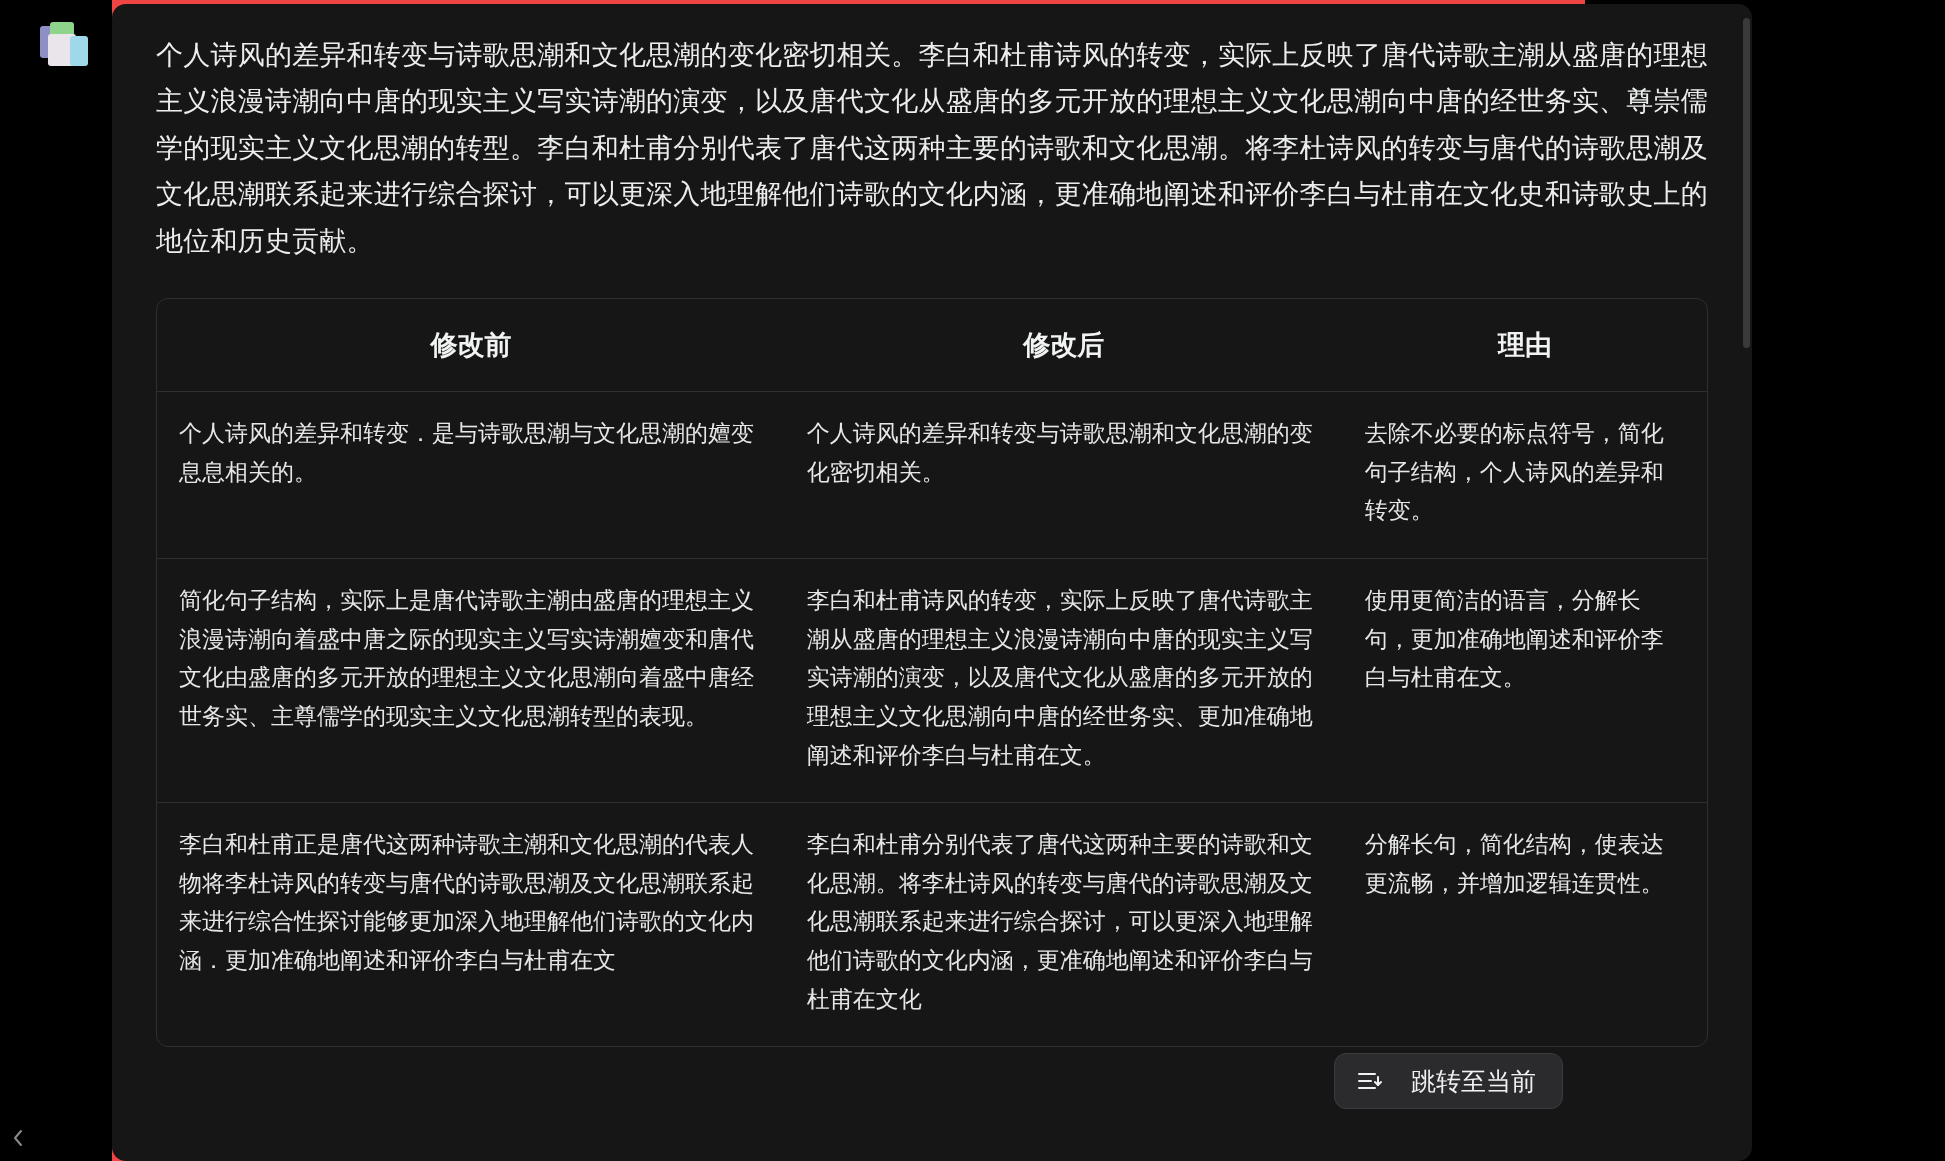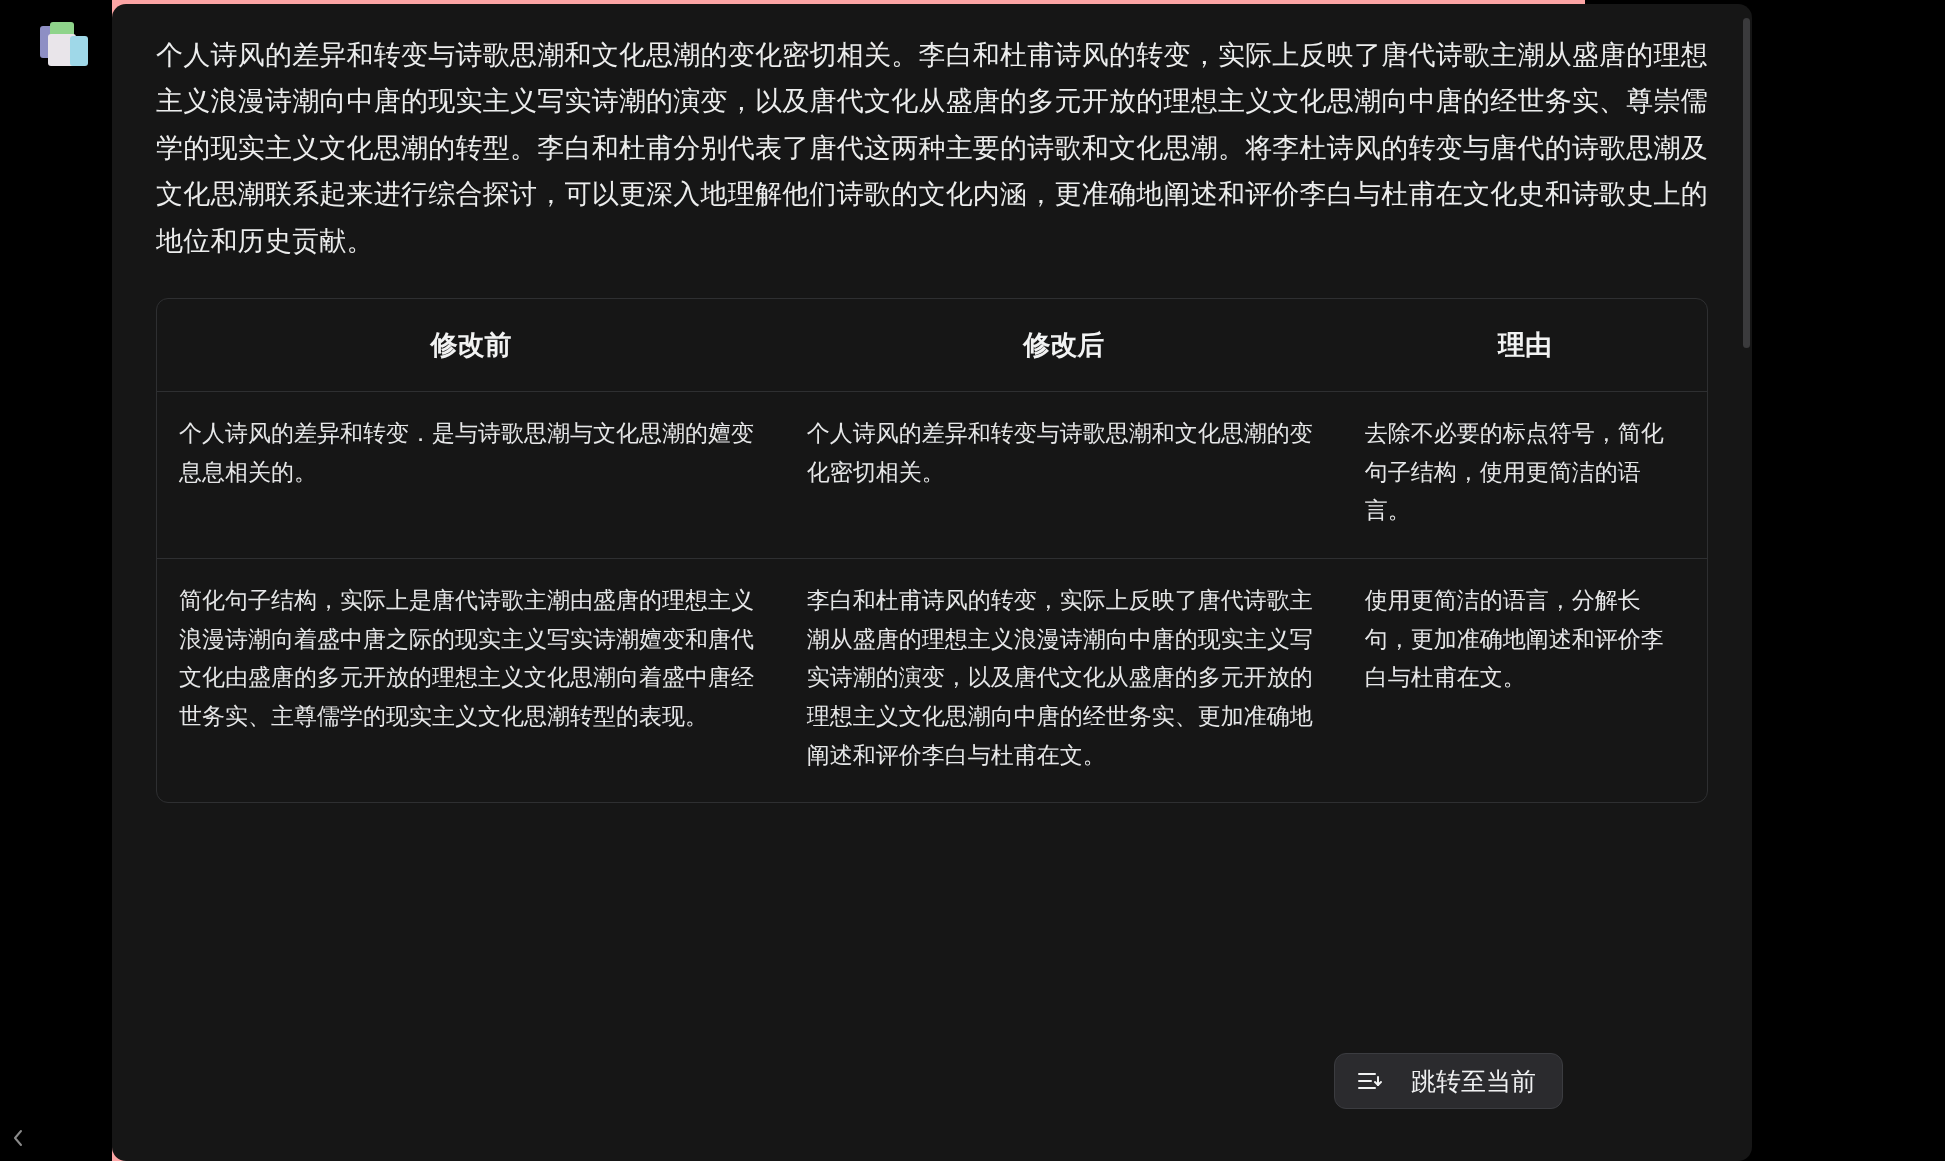--- a/index.html
+++ b/index.html
@@ -10,21 +10,21 @@
     width: 1945px;
     height: 1161px;
     overflow: hidden;
     font-family: "Liberation Sans", sans-serif;
   }
 
   #app {
     position: relative;
     width: 1585px;
     height: 1161px;
-    background: #fca5a5;
+    background: #ef4444;
   }
 
   
   .left-rail {
     position: absolute;
     left: 0; top: 0;
     width: 112px;
     height: 1161px;
     background: #000000;
   }
@@ -184,26 +184,31 @@
             <tr>
               <th>修改前</th>
               <th>修改后</th>
               <th>理由</th>
             </tr>
           </thead>
           <tbody>
             <tr>
               <td>个人诗风的差异和转变．是与诗歌思潮与文化思潮的嬗变息息相关的。</td>
               <td>个人诗风的差异和转变与诗歌思潮和文化思潮的变化密切相关。</td>
-              <td>去除不必要的标点符号，简化句子结构，使用更简洁的语言。</td>
+              <td>去除不必要的标点符号，简化句子结构，个人诗风的差异和转变。</td>
             </tr>
             <tr>
               <td>简化句子结构，实际上是唐代诗歌主潮由盛唐的理想主义浪漫诗潮向着盛中唐之际的现实主义写实诗潮嬗变和唐代文化由盛唐的多元开放的理想主义文化思潮向着盛中唐经世务实、主尊儒学的现实主义文化思潮转型的表现。</td>
               <td>李白和杜甫诗风的转变，实际上反映了唐代诗歌主潮从盛唐的理想主义浪漫诗潮向中唐的现实主义写实诗潮的演变，以及唐代文化从盛唐的多元开放的理想主义文化思潮向中唐的经世务实、更加准确地阐述和评价李白与杜甫在文。</td>
               <td>使用更简洁的语言，分解长句，更加准确地阐述和评价李白与杜甫在文。</td>
+            </tr>
+            <tr>
+              <td>李白和杜甫正是唐代这两种诗歌主潮和文化思潮的代表人物将李杜诗风的转变与唐代的诗歌思潮及文化思潮联系起来进行综合性探讨能够更加深入地理解他们诗歌的文化内涵．更加准确地阐述和评价李白与杜甫在文</td>
+              <td>李白和杜甫分别代表了唐代这两种主要的诗歌和文化思潮。将李杜诗风的转变与唐代的诗歌思潮及文化思潮联系起来进行综合探讨，可以更深入地理解他们诗歌的文化内涵，更准确地阐述和评价李白与杜甫在文化</td>
+              <td>分解长句，简化结构，使表达更流畅，并增加逻辑连贯性。</td>
             </tr>
           </tbody>
         </table>
       </div>
 
     </div>
 
     <div class="scrollbar">
       <div class="thumb"></div>
     </div>

